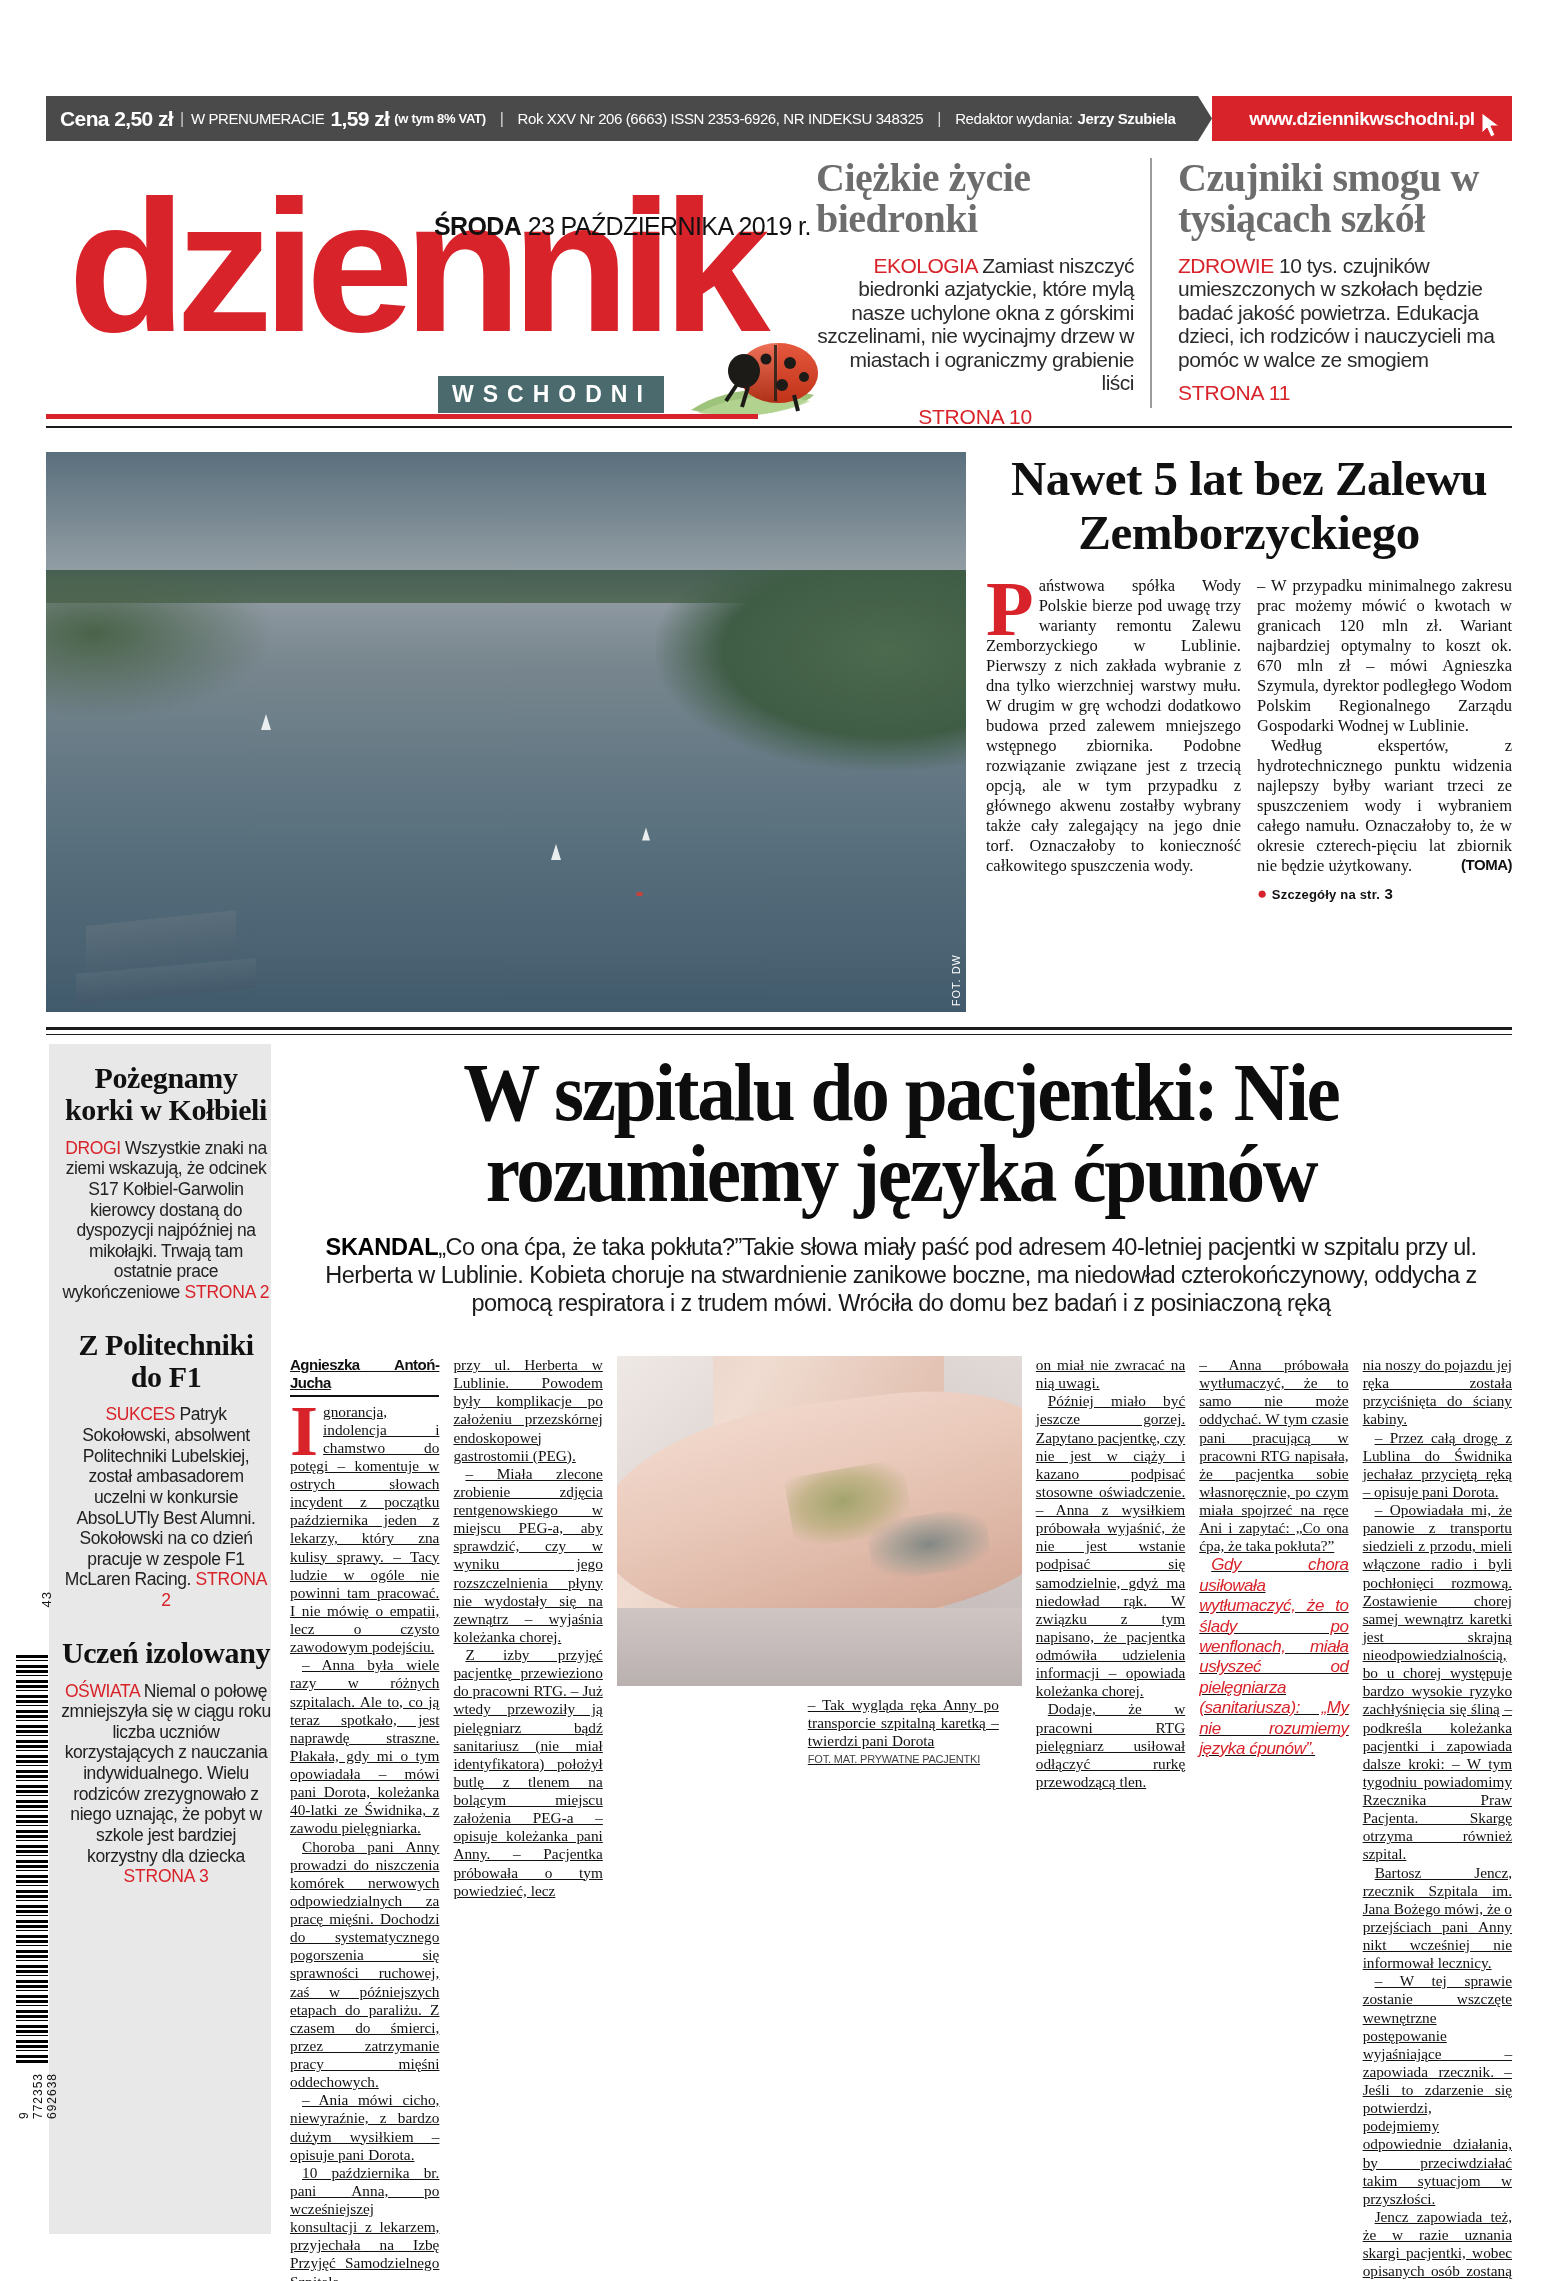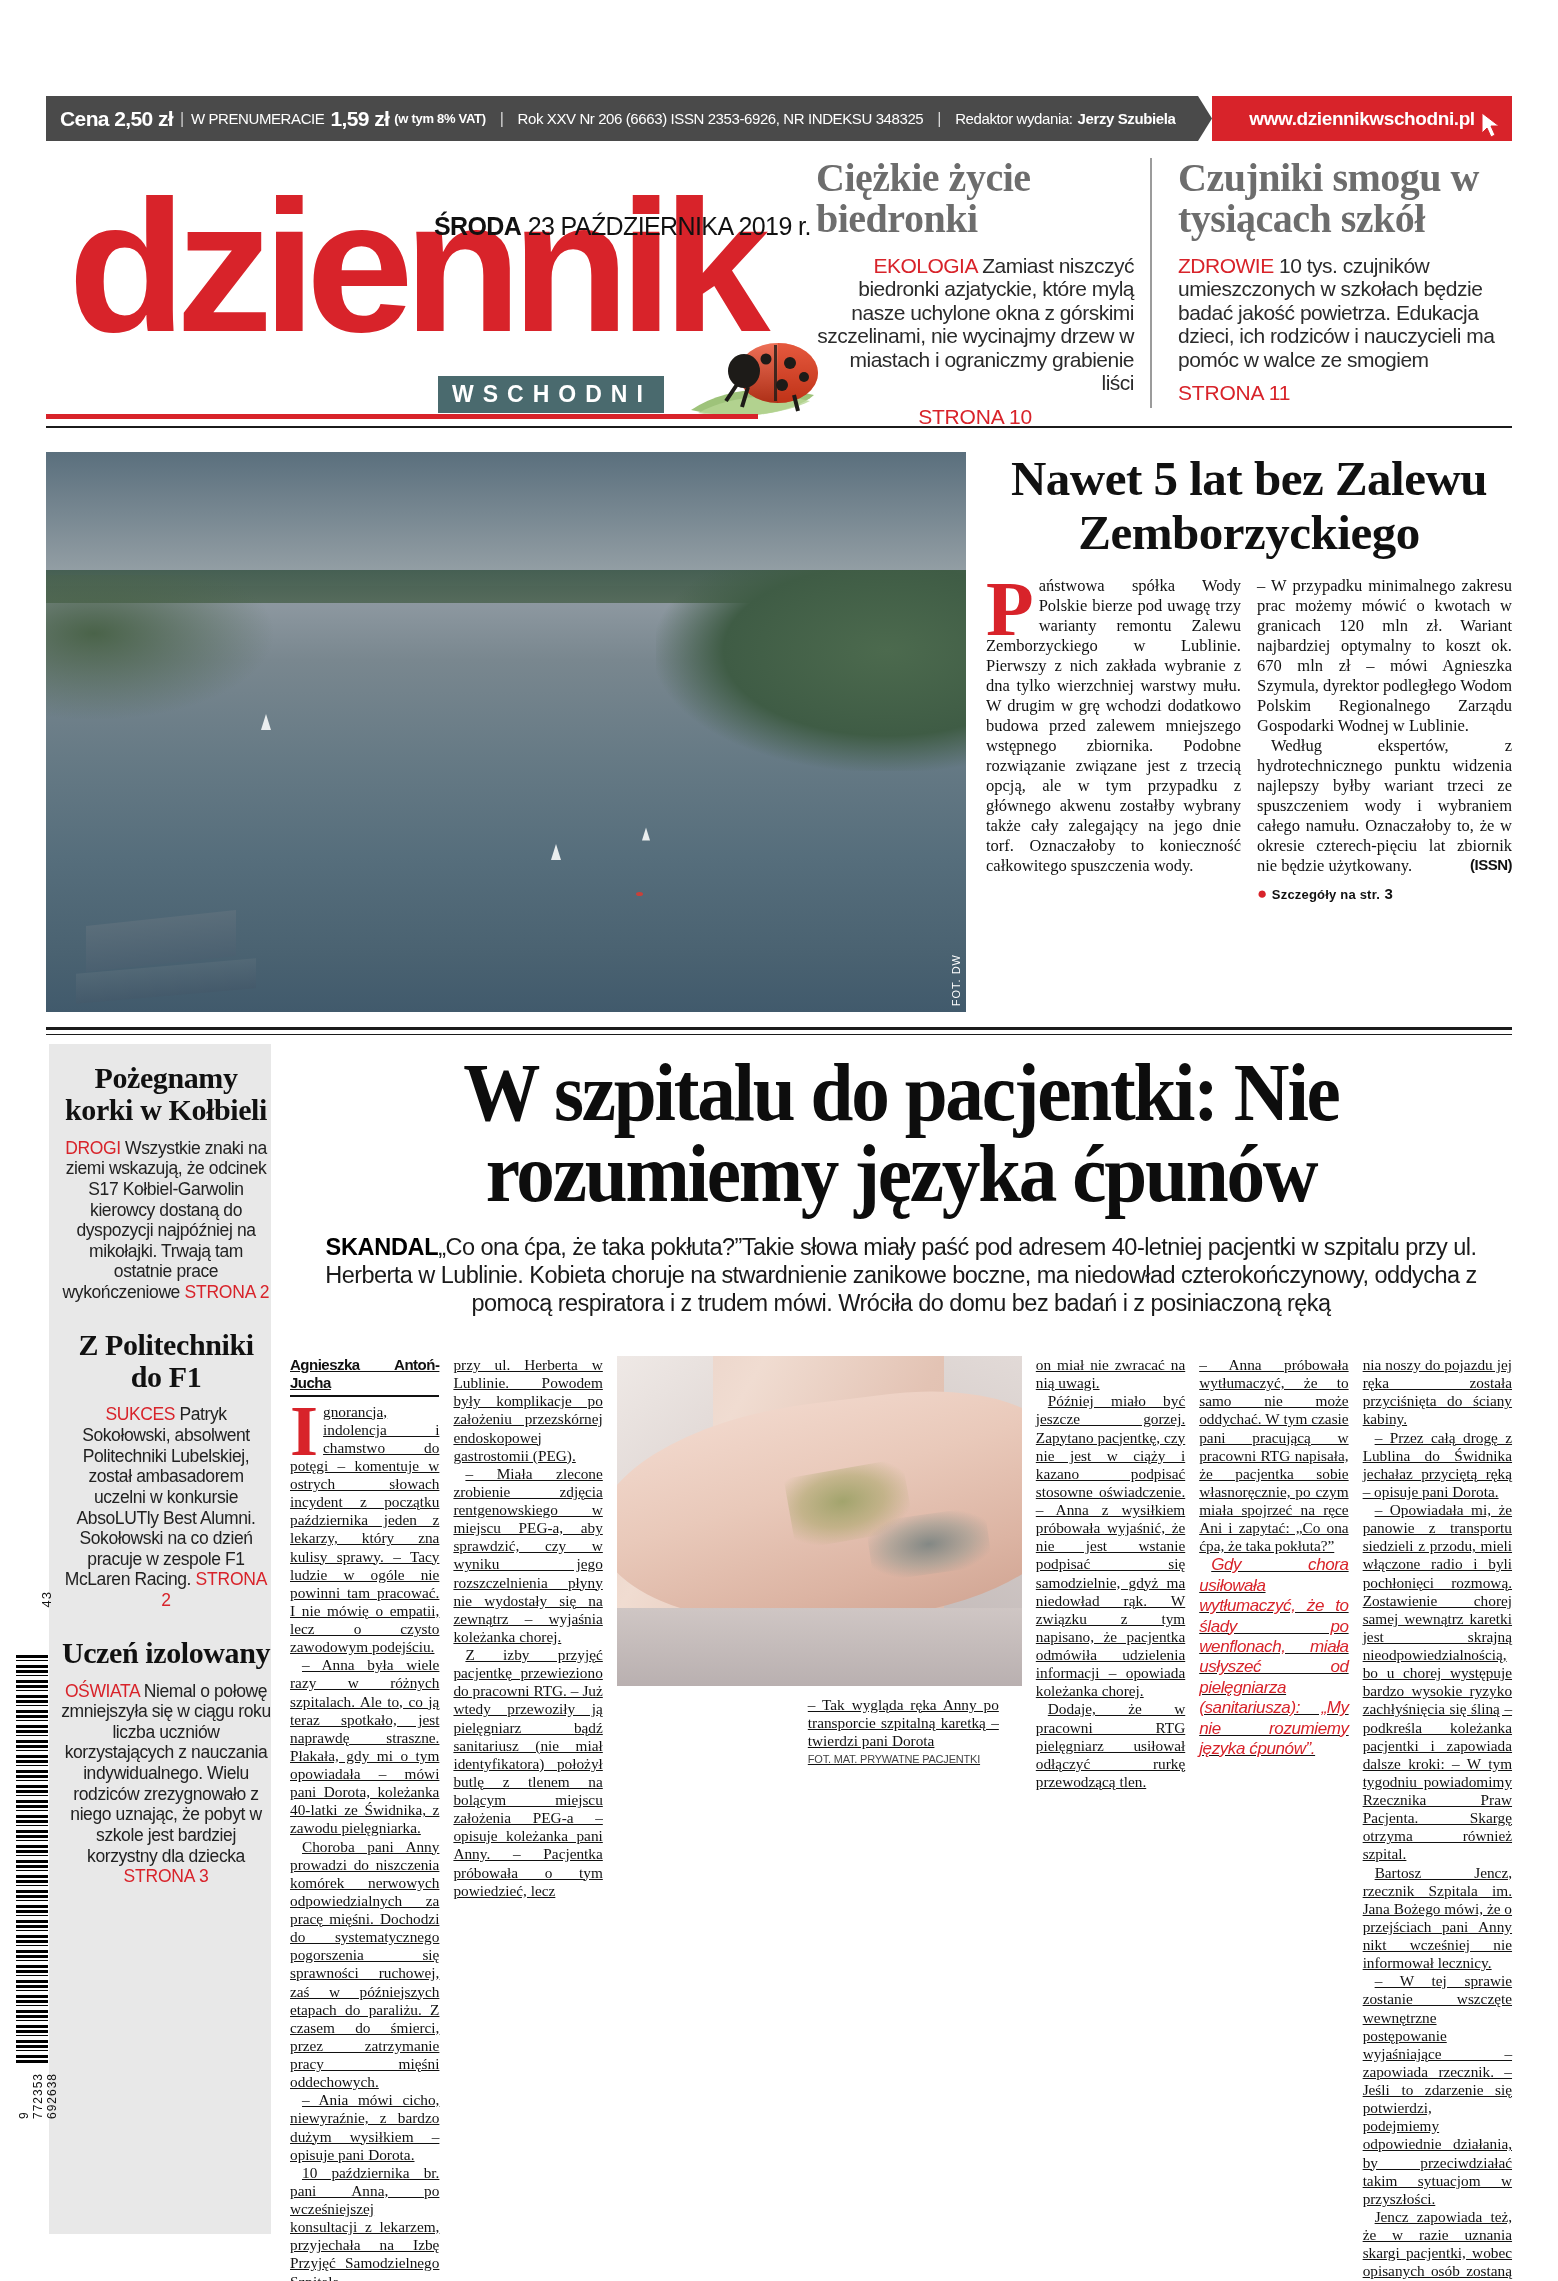--- a/index.html
+++ b/index.html
@@ -335,21 +335,21 @@
 
   <div class="top-story">
     <h1>Nawet 5 lat bez Zalewu Zemborzyckiego</h1>
     <div class="ts-cols">
       <div class="ts-col">
         <span class="dropcap">P</span>
         <p class="noind">aństwowa spółka Wody Polskie bierze pod uwagę trzy warianty remontu Zalewu Zemborzyckiego w Lublinie. Pierwszy z nich zakłada wybranie z dna tylko wierzchniej warstwy mułu. W drugim w grę wchodzi dodatkowo budowa przed zalewem mniejszego wstępnego zbiornika. Podobne rozwiązanie związane jest z trzecią opcją, ale w tym przypadku z głównego akwenu zostałby wybrany także cały zalegający na jego dnie torf. Oznaczałoby to konieczność całkowitego spuszczenia wody.</p>
       </div>
       <div class="ts-col">
         <p class="noind">– W przypadku minimalnego zakresu prac możemy mówić o kwotach w granicach 120 mln zł. Wariant najbardziej optymalny to koszt ok. 670 mln zł – mówi Agnieszka Szymula, dyrektor podległego Wodom Polskim Regionalnego Zarządu Gospodarki Wodnej w Lublinie.</p>
-        <p><span>Według ekspertów, z hydrotechnicznego punktu widzenia najlepszy byłby wariant trzeci ze spuszczeniem wody i wybraniem całego namułu. Oznaczałoby to, że w okresie czterech-pięciu lat zbiornik nie będzie użytkowany.</span> <span class="byline-end">(ISSN)</span></p>
+        <p><span>Według ekspertów, z hydrotechnicznego punktu widzenia najlepszy byłby wariant trzeci ze spuszczeniem wody i wybraniem całego namułu. Oznaczałoby to, że w okresie czterech-pięciu lat zbiornik nie będzie użytkowany.</span> <span class="byline-end">(TOMA)</span></p>
         <div class="see-more">
           <span class="bullet">●</span>
           <span class="sm">Szczegóły na str.</span>
           <span>3</span>
         </div>
       </div>
     </div>
   </div>
 
   <div class="sec-rule"></div>

